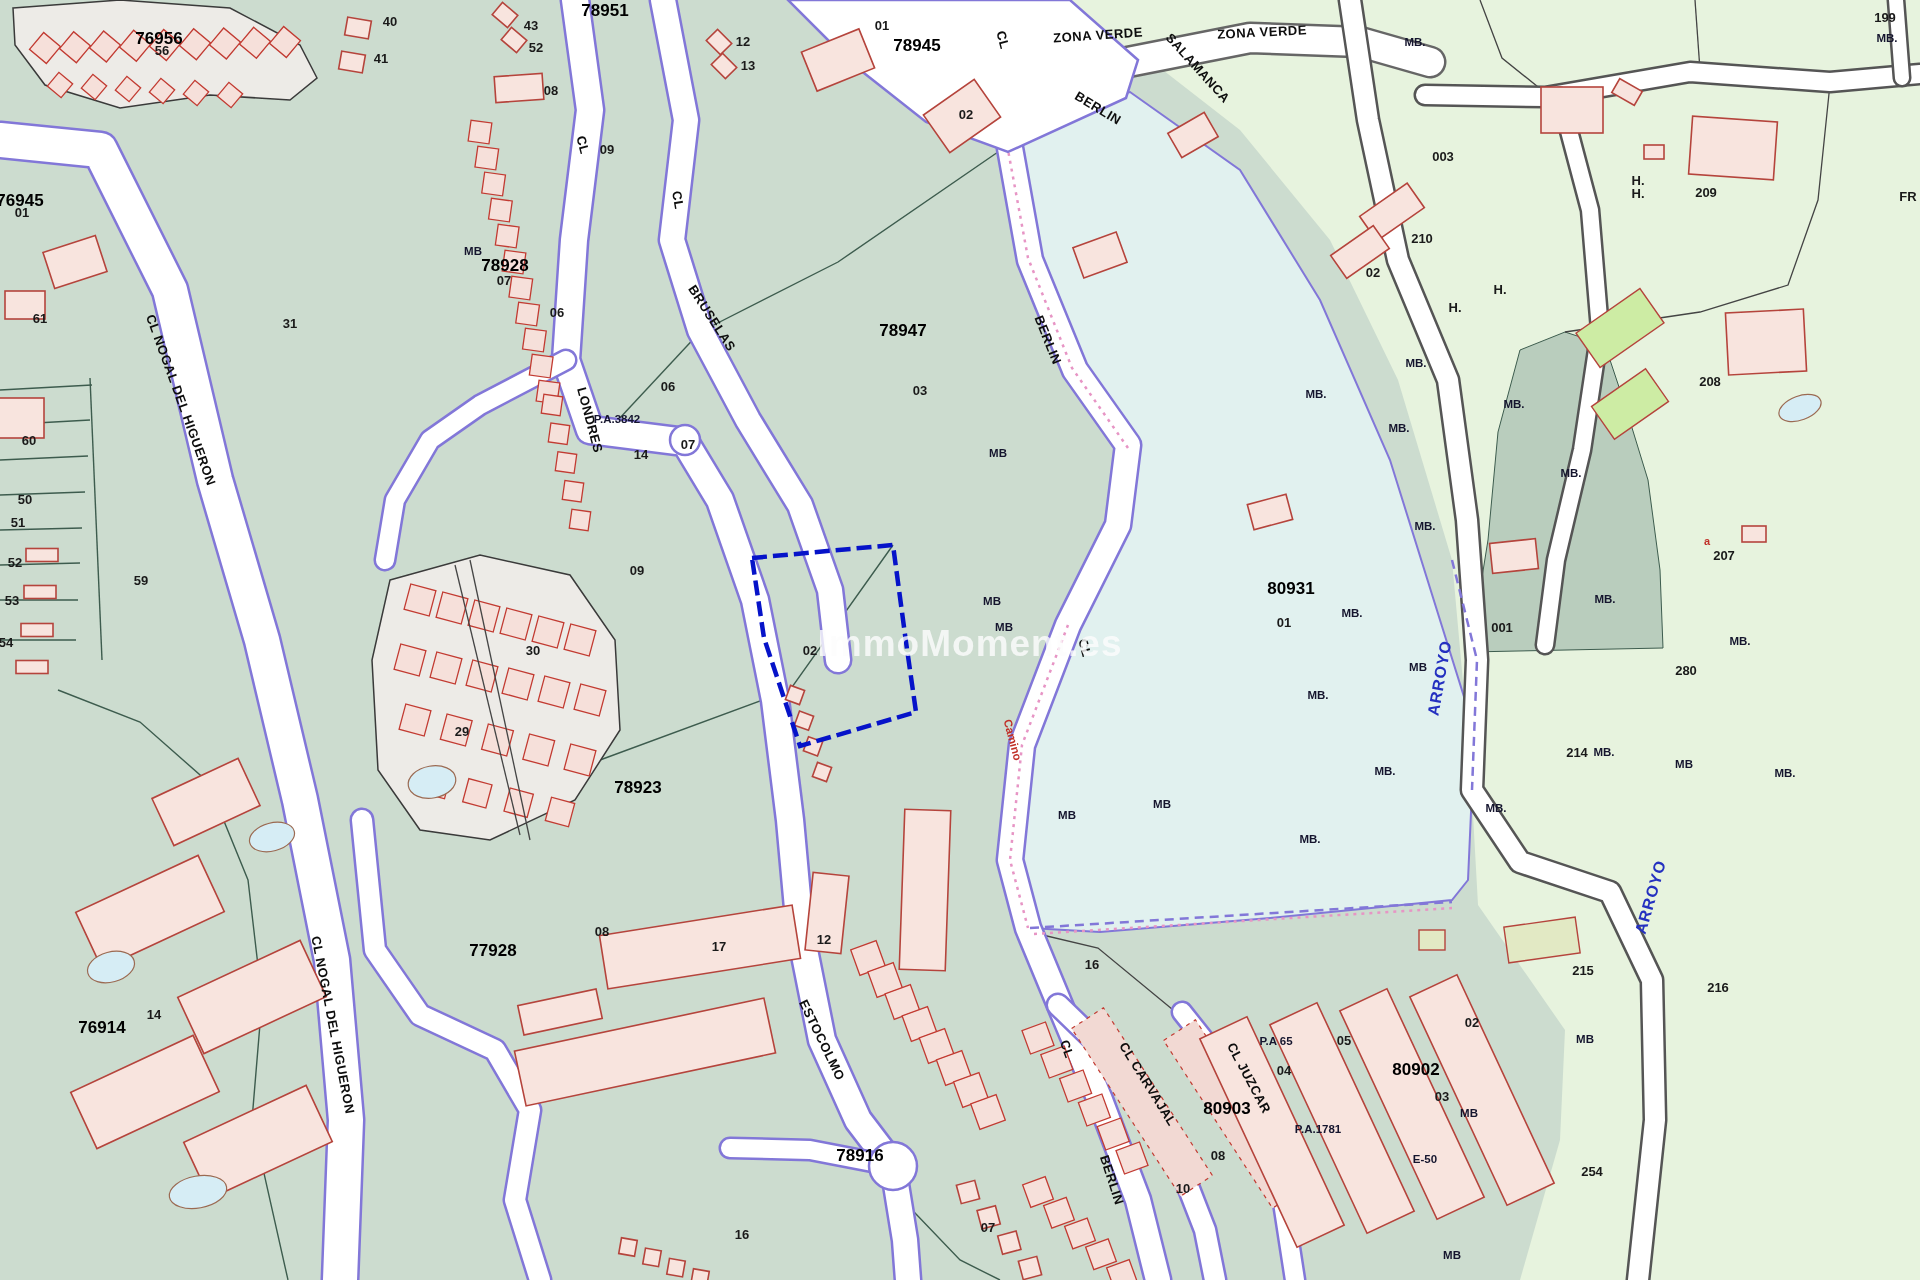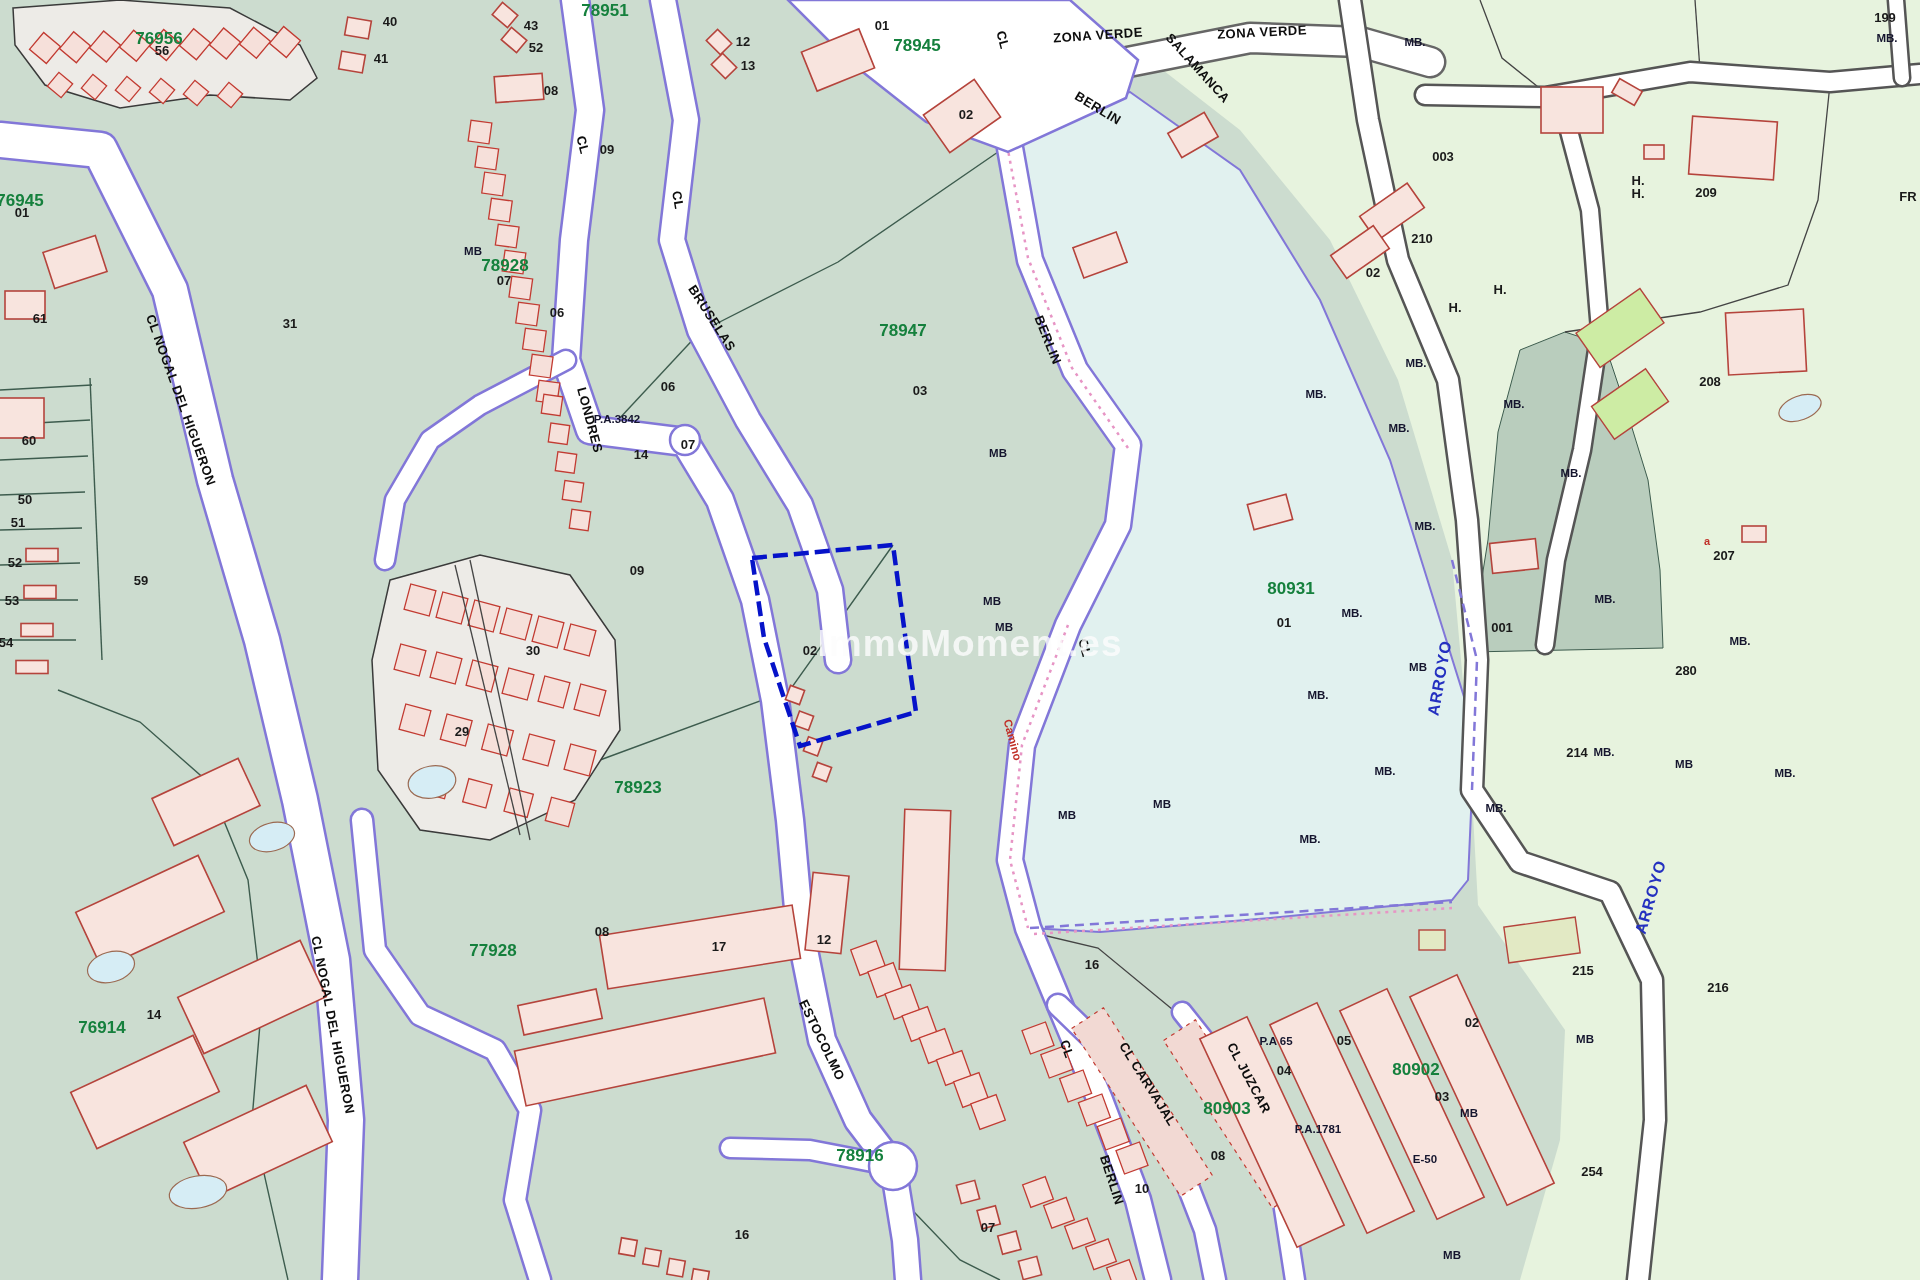--- a/index.html
+++ b/index.html
@@ -1,21 +1,21 @@
 <!DOCTYPE html>
 <html><head>
 <meta charset="utf-8">
 <style>
   html,body{margin:0;padding:0;background:#ccdccf;}
   #viewport{position:relative;width:1920px;height:1280px;overflow:hidden;
     font-family:"Liberation Sans",sans-serif;background:#ccdccf;}
   #map-svg{position:absolute;left:0;top:0;}
   #labels{position:absolute;left:0;top:0;width:100%;height:100%;}
   .lbl{position:absolute;white-space:nowrap;transform:translate(-50%,-50%);line-height:1;}
-  .c{color:#15803d;font-size:17px;font-weight:bold;}
+  .c{color:#000000;font-size:17px;font-weight:bold;}
   .n{color:#1a1a1a;font-size:13px;font-weight:600;}
   .m{color:#15152e;font-size:11.5px;font-weight:600;}
   .s{color:#0d0d0d;font-size:13px;font-weight:700;letter-spacing:.5px;}
   .a{color:#2430c0;font-size:16px;font-weight:bold;letter-spacing:1px;}
   .cam{color:#c03028;font-size:11.5px;font-weight:600;}
   .r{color:#c03028;font-size:11px;font-weight:700;}
   .wm{color:rgba(252,252,252,.8);font-size:37px;font-weight:700;letter-spacing:1px;}
 </style>
 </head>
 <body>
@@ -271,21 +271,21 @@
       <div class="lbl m" style="left: 998px; top: 454px;">MB</div>
       <div class="lbl m" style="left: 992px; top: 602px;">MB</div>
       <div class="lbl m" style="left: 1004px; top: 628px;">MB</div>
       <div class="lbl n" style="left: 462px; top: 731px;">29</div>
       <div class="lbl n" style="left: 533px; top: 650px;">30</div>
       <div class="lbl n" style="left: 602px; top: 931px;">08</div>
       <div class="lbl n" style="left: 719px; top: 946px;">17</div>
       <div class="lbl n" style="left: 824px; top: 939px;">12</div>
       <div class="lbl n" style="left: 742px; top: 1234px;">16</div>
       <div class="lbl n" style="left: 988px; top: 1227px;">07</div>
-      <div class="lbl n" style="left: 1142px; top: 1188px;">10</div>
+      <div class="lbl n" style="left: 1183px; top: 1188px;">10</div>
       <div class="lbl n" style="left: 1092px; top: 964px;">16</div>
       <div class="lbl n" style="left: 154px; top: 1014px;">14</div>
       <div class="lbl m" style="left: 1067px; top: 816px;">MB</div>
       <div class="lbl m" style="left: 1162px; top: 805px;">MB</div>
       <div class="lbl m" style="left: 1416px; top: 364px;">MB.</div>
       <div class="lbl m" style="left: 1316px; top: 395px;">MB.</div>
       <div class="lbl m" style="left: 1399px; top: 429px;">MB.</div>
       <div class="lbl m" style="left: 1514px; top: 405px;">MB.</div>
       <div class="lbl m" style="left: 1425px; top: 527px;">MB.</div>
       <div class="lbl m" style="left: 1352px; top: 614px;">MB.</div>

